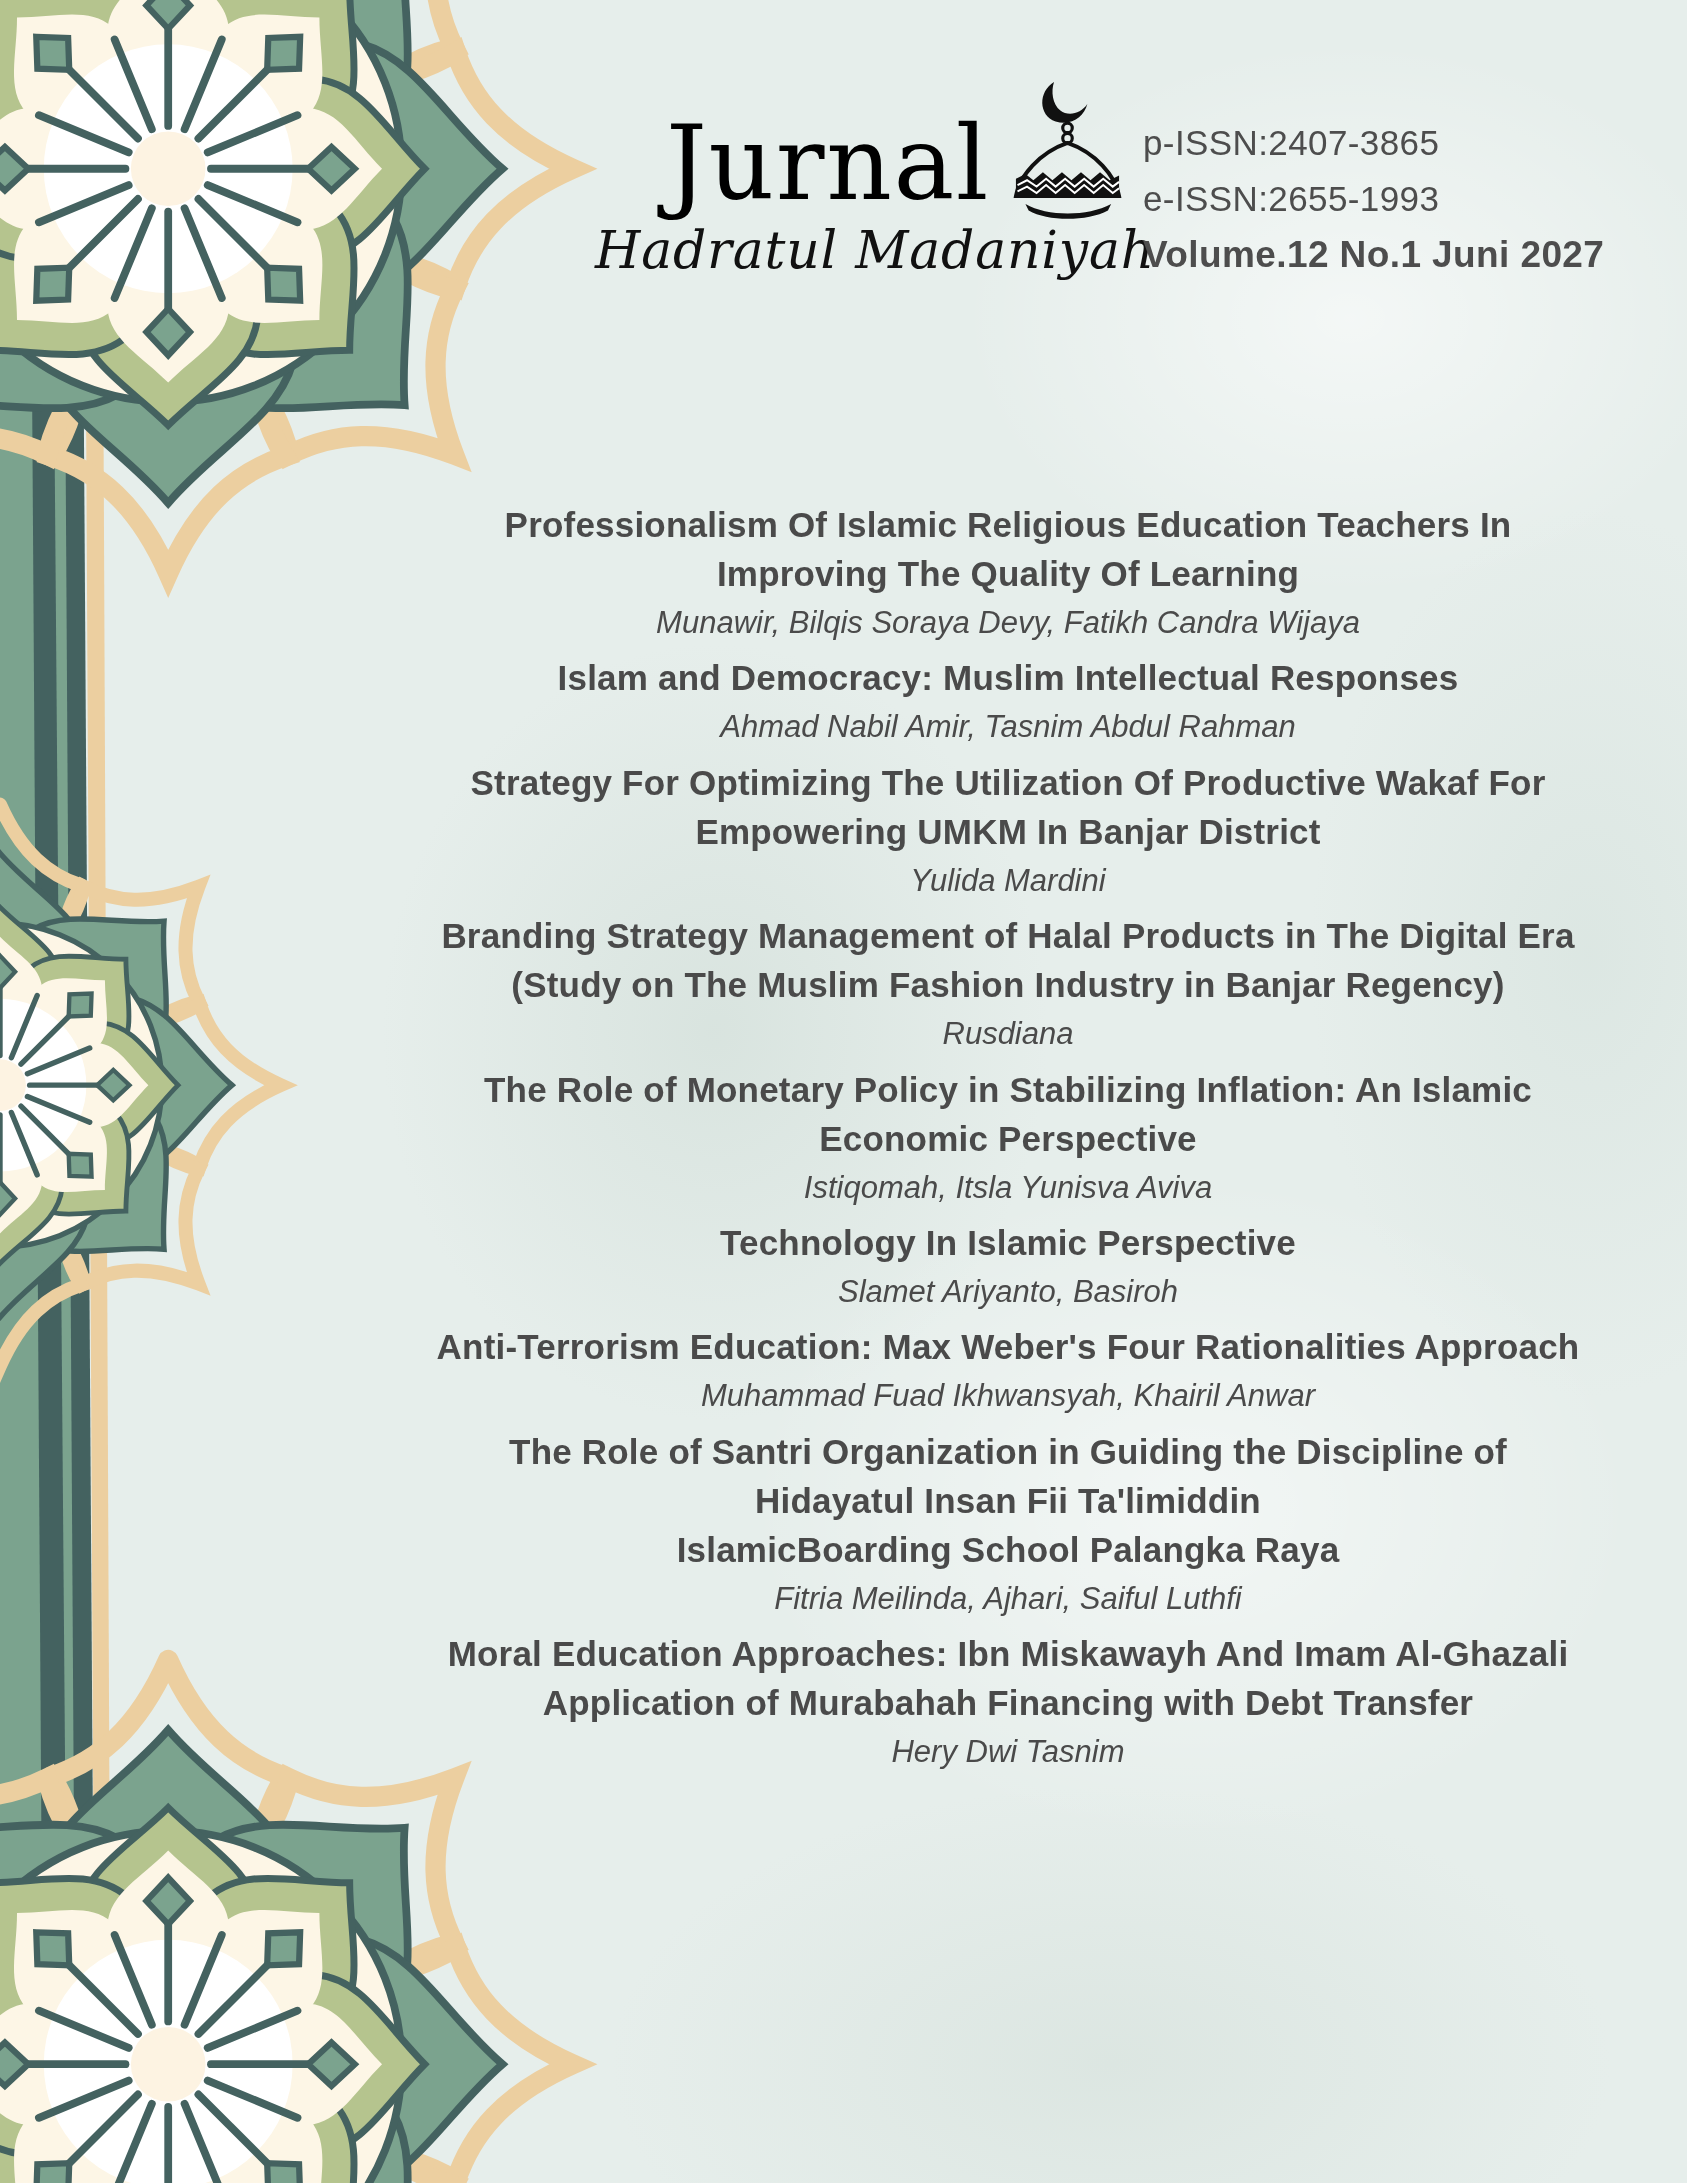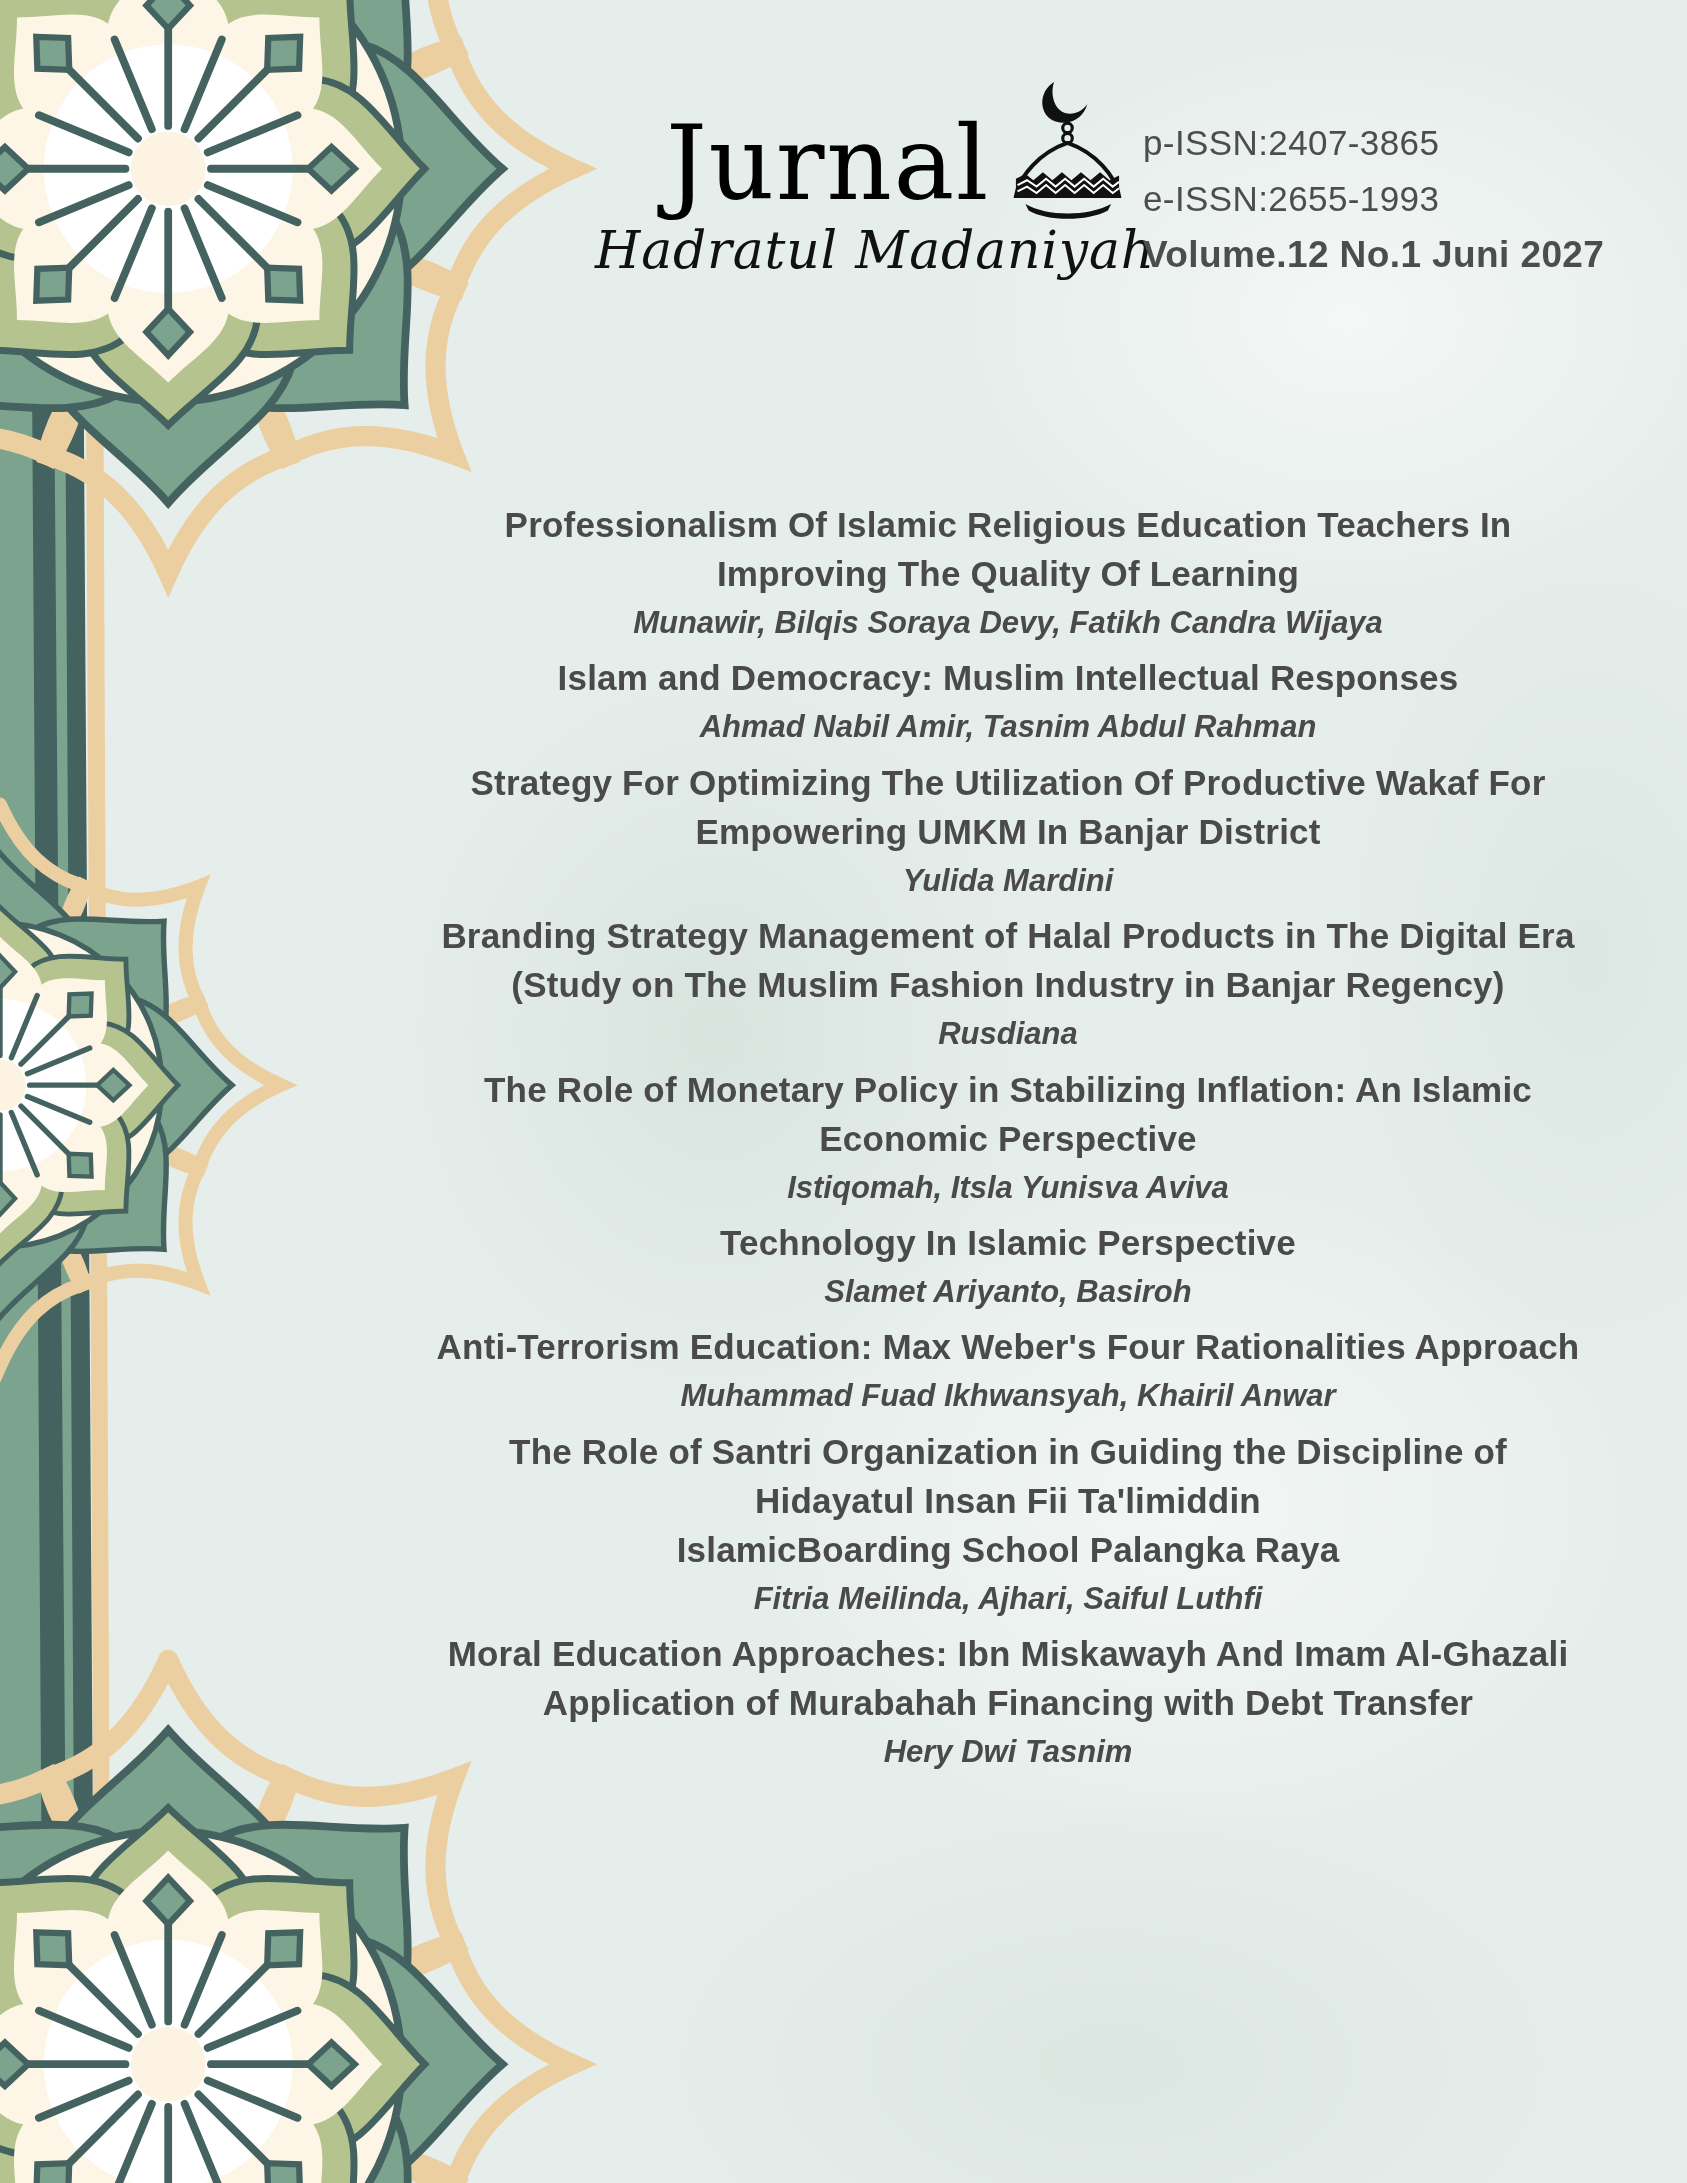--- a/index.html
+++ b/index.html
@@ -39,21 +39,21 @@
   .toc {
     position: absolute; left: 349px; top: 500px; width: 1318px; text-align: center;
     color: #4a4a4a;
   }
   .entry { margin: 0; }
   .title {
     font-weight: 700; font-size: 35px; line-height: 49px; letter-spacing: 0.2px;
   }
   .title-line { display: block; }
   .authors {
-    font-style: italic; font-size: 31px; line-height: 49px; font-weight: 700; margin-bottom: 6.4px;
+    font-style: italic; font-size: 31px; line-height: 49px; font-weight: 400; margin-bottom: 6.4px;
   }
 </style>
 </head>
 <body>
 
 <div class="bg-wash"></div>
 
 <svg class="deco" width="603" height="2183" viewBox="0 0 760 2750">
   <defs>
     <g id="mandala">

